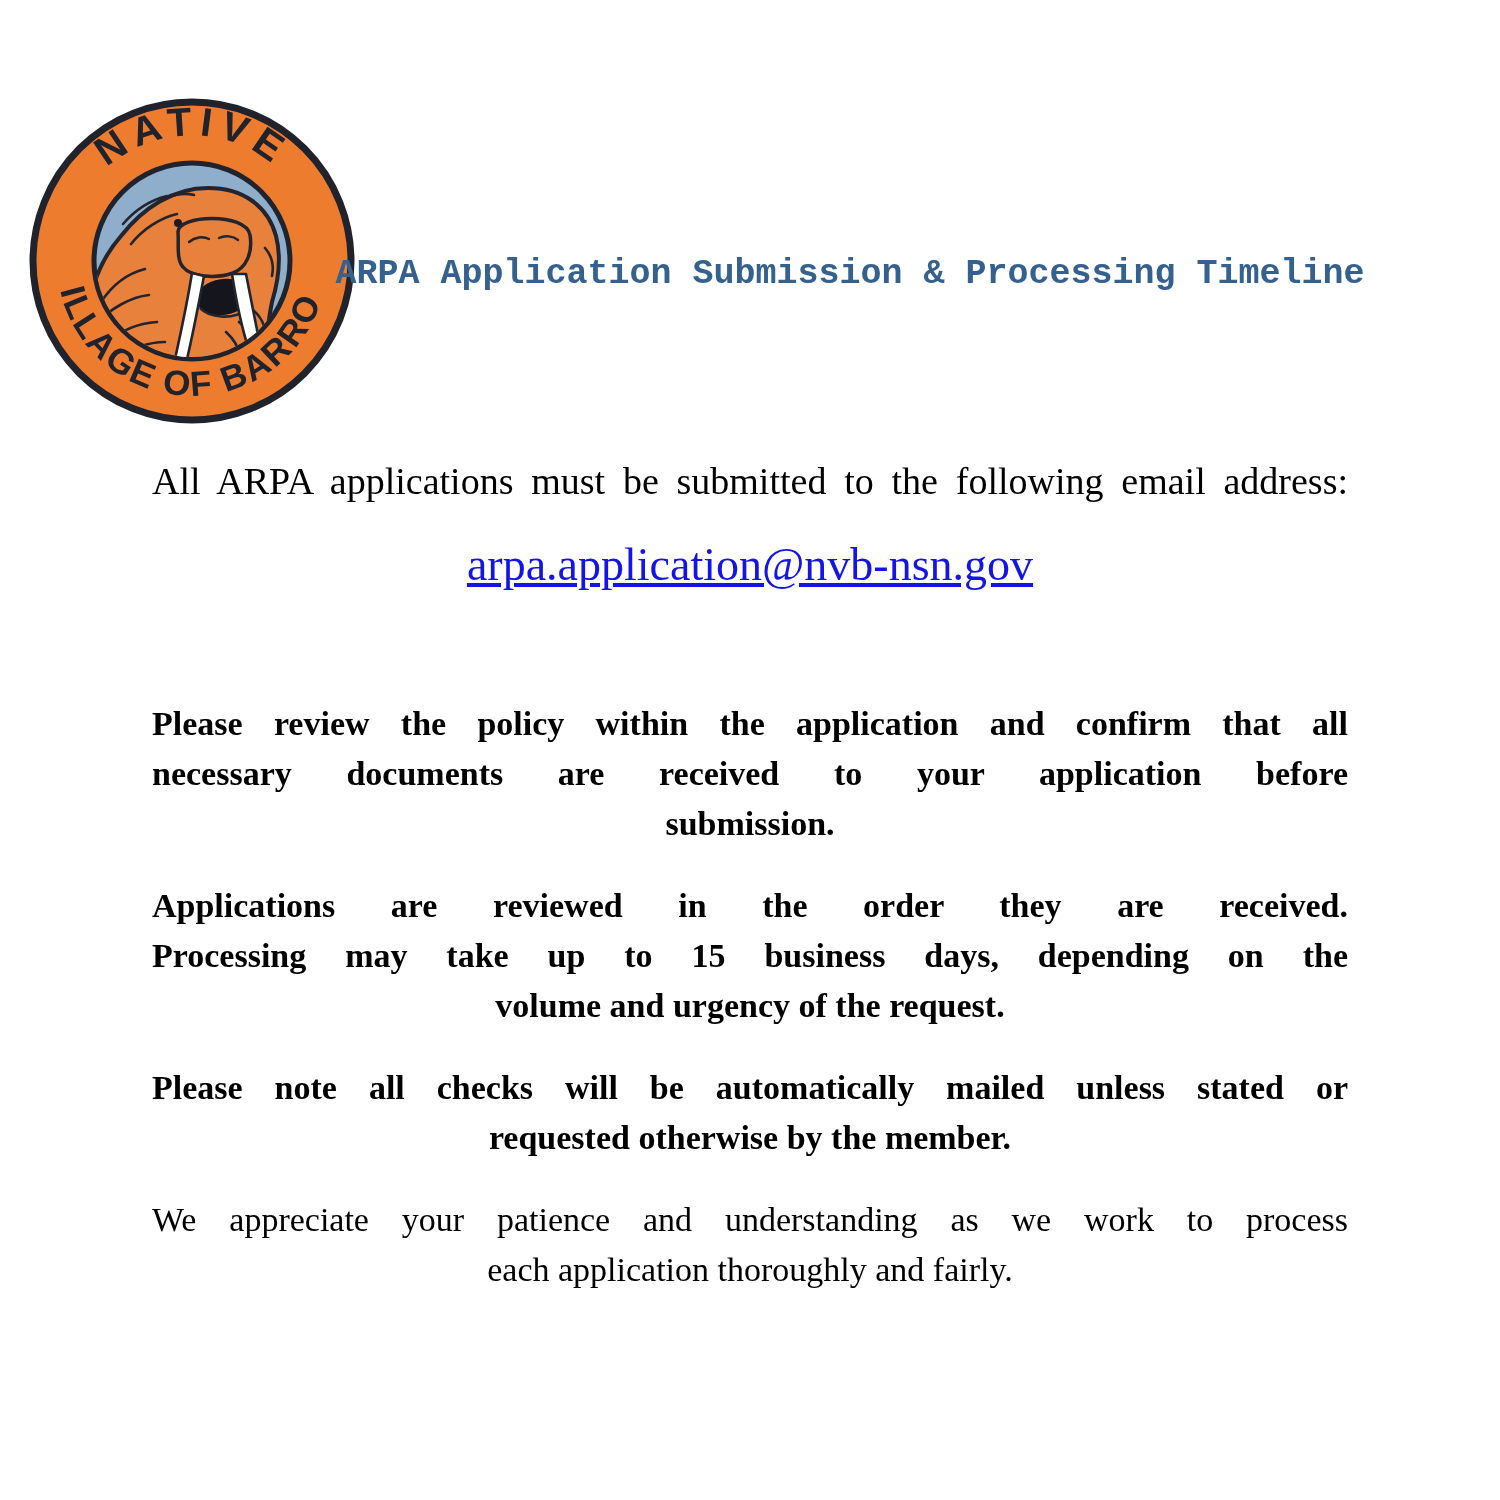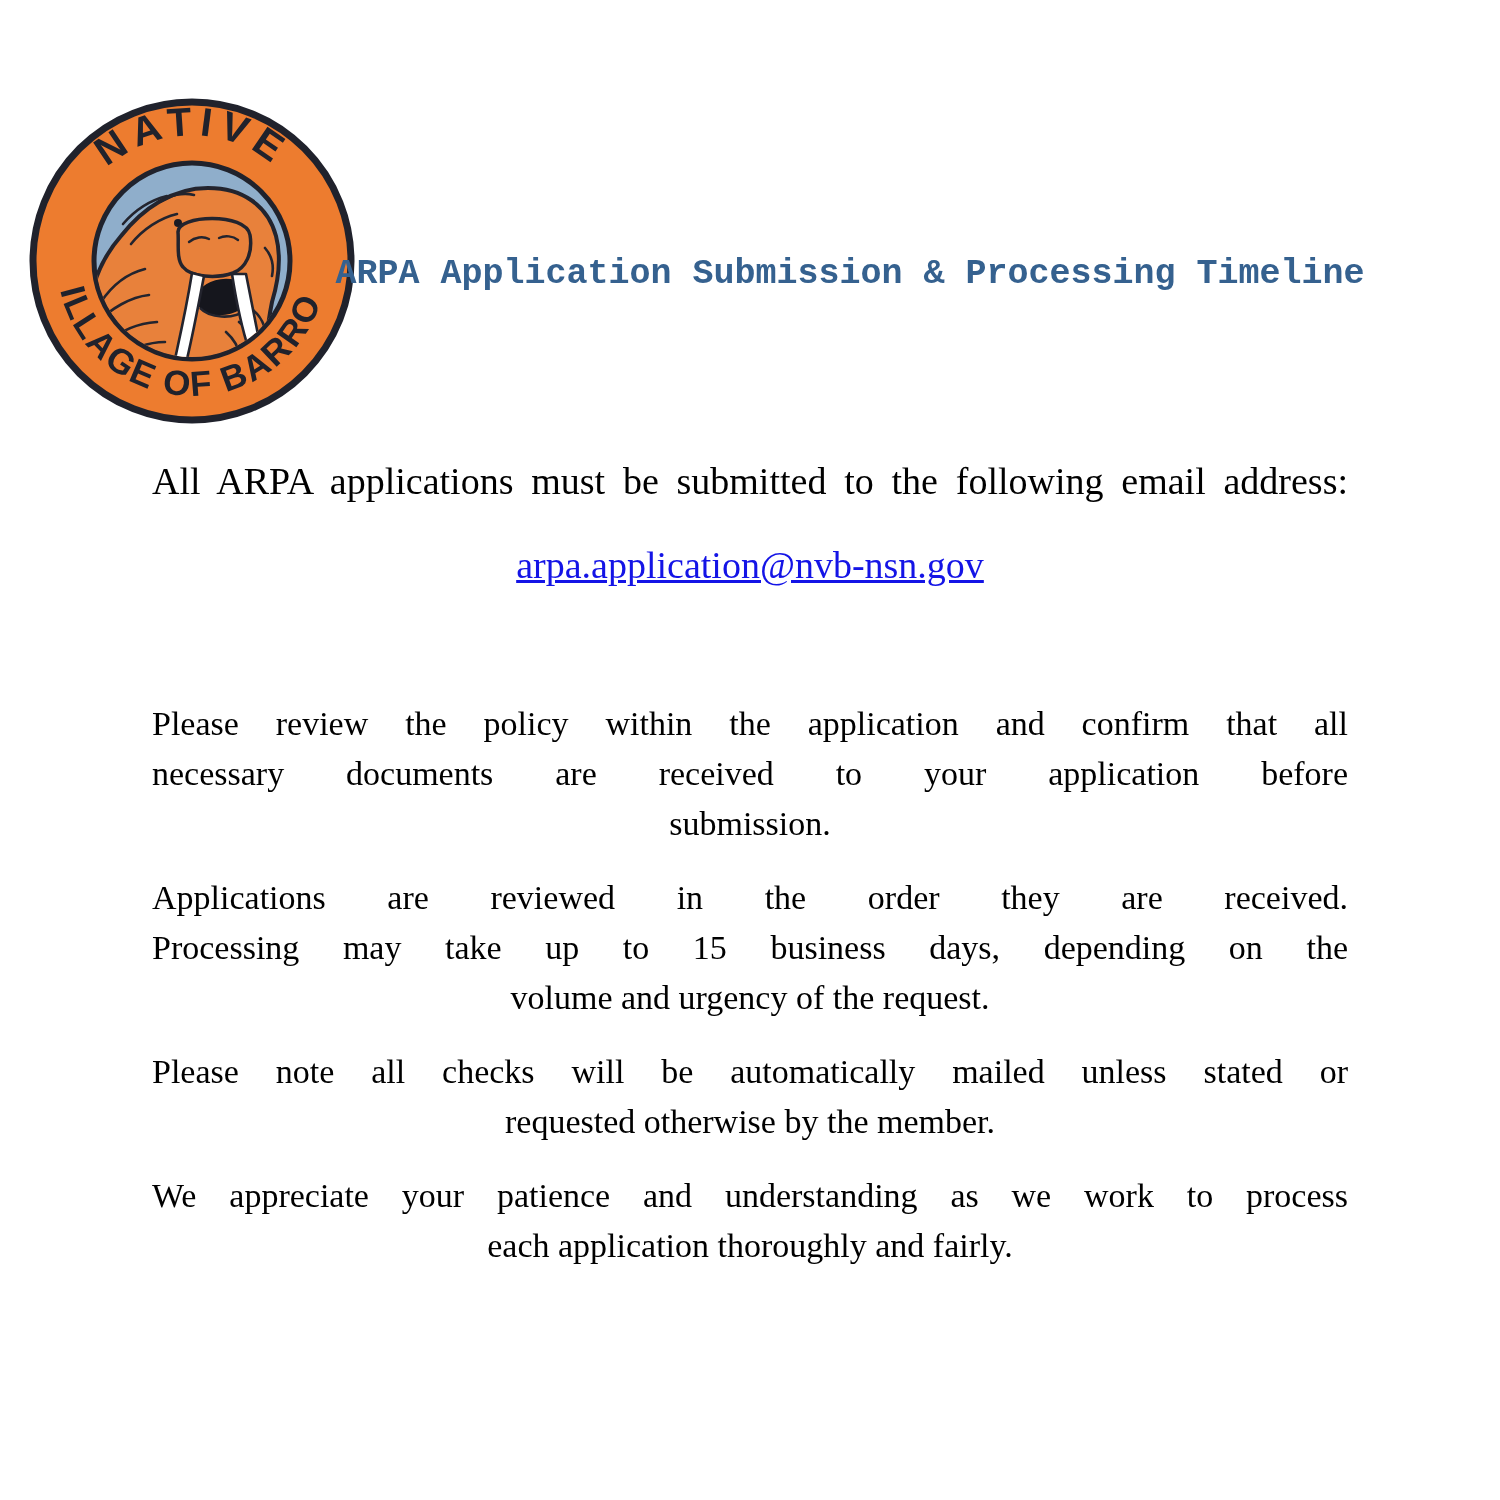--- a/index.html
+++ b/index.html
@@ -55,33 +55,33 @@
   .intro-line {
     font-size: 38px;
     line-height: 46px;
     text-align: justify;
     text-align-last: justify;
     white-space: nowrap; 
   }
   .email-line {
     margin-top: 38px;
     text-align: center;
-    font-size: 38px;
+    font-size: 46px;
     line-height: 46px;
   }
   .email-line a {
     color: #1414E6;
     text-decoration: underline;
     cursor: pointer;
   }
 
   .para { font-size: 34px; line-height: 50px; }
-  .para.bold { font-weight: normal; }
+  .para.bold { font-weight: bold; }
   .para-first { margin-top: 111px; }
-  .para + .para { margin-top: 24px; }
+  .para + .para { margin-top: 32px; }
 
   .jline { text-align: justify; text-align-last: justify; }
   .lline { text-align: center; }
 </style>
 </head>
 <body>
 
 <div class="page">
 
   <div class="logo">

